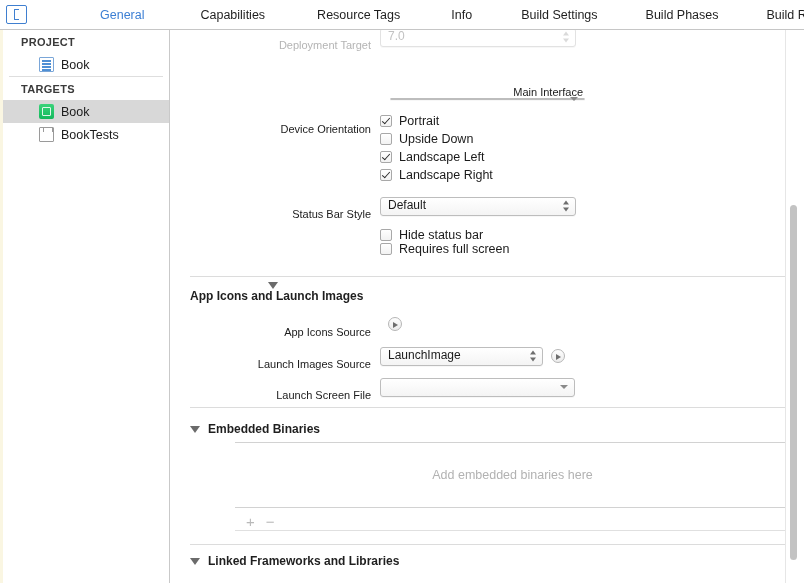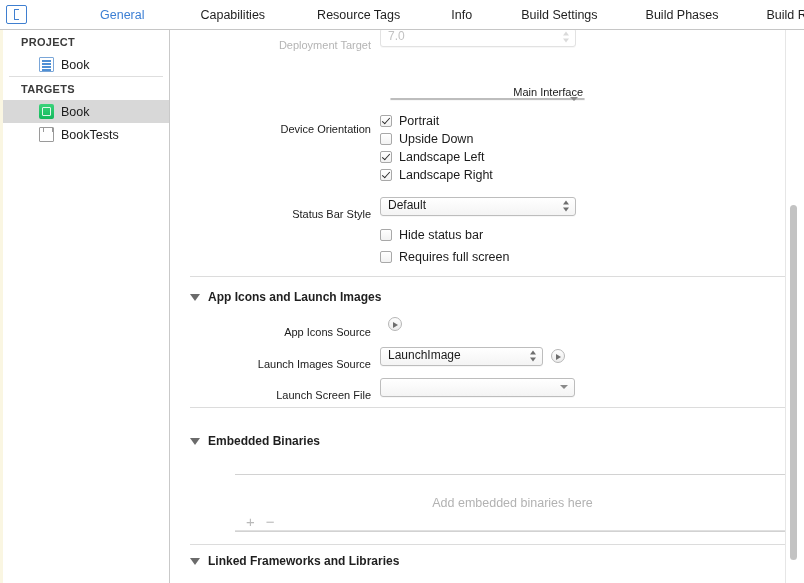--- a/index.html
+++ b/index.html
@@ -291,28 +291,28 @@
         <span>Default</span>
         <span class="stepper-glyph"></span>
       </div>
     </div>
 
     <div class="cbrow" style="top:196px;">
       <div class="lbl"></div>
       <span class="cbox"></span>
       <span class="cblabel">Hide status bar</span>
     </div>
-    <div class="cbrow" style="top:218px;">
+    <div class="cbrow" style="top:210px;">
       <div class="lbl"></div>
       <span class="cbox"></span>
       <span class="cblabel">Requires full screen</span>
     </div>
 
     <div class="sec-rule" style="top:246px;"></div>
-    <div class="sec-head" style="top:260px;">
+    <div class="sec-head" style="top:252px;flex-direction:column;">
       <span class="disc"></span>
       <span class="sec-title">App Icons and Launch Images</span>
     </div>
 
     <div class="row" style="top:283px;">
       <div class="lbl">App Icons Source</div>
       <span class="arrow-btn" style="margin-left:8px;"></span>
     </div>
 
     <div class="row" style="top:346px;">
@@ -326,26 +326,26 @@
     <div class="row" style="top:315px;">
       <div class="lbl">Launch Images Source</div>
       <div class="popup" style="width:163px;">
         <span>LaunchImage</span>
         <span class="stepper-glyph"></span>
       </div>
       <span class="arrow-btn" style="margin-left:8px;"></span>
     </div>
 
     <div class="sec-rule" style="top:377px;"></div>
-    <div class="sec-head" style="top:404px;justify-content:space-between;">
+    <div class="sec-head" style="top:392px;justify-content:space-between;">
       <span class="disc"></span>
       <span class="sec-title">Embedded Binaries</span>
     </div>
 
-    <div class="tbl" style="top:412px; height:58px;margin-top:32px;">
+    <div class="tbl" style="top:412px; height:66px;">
       <div class="tbl-empty">Add embedded binaries here</div>
     </div>
     <div class="tbl-foot" style="top:483px;">
       <span class="pm">+</span>
       <span class="pm">−</span>
     </div>
 
     <div class="sec-rule" style="top:514px;"></div>
     <div class="sec-head" style="top:524px;">
       <span class="disc"></span>

